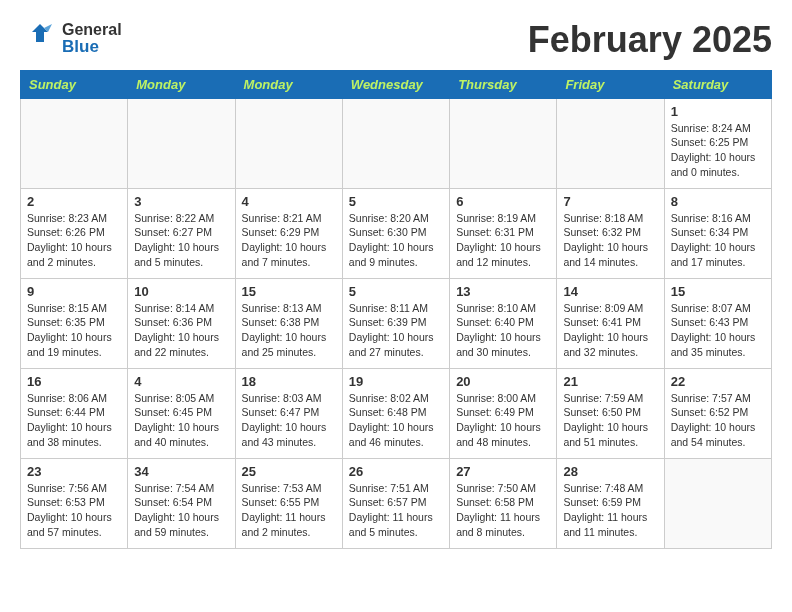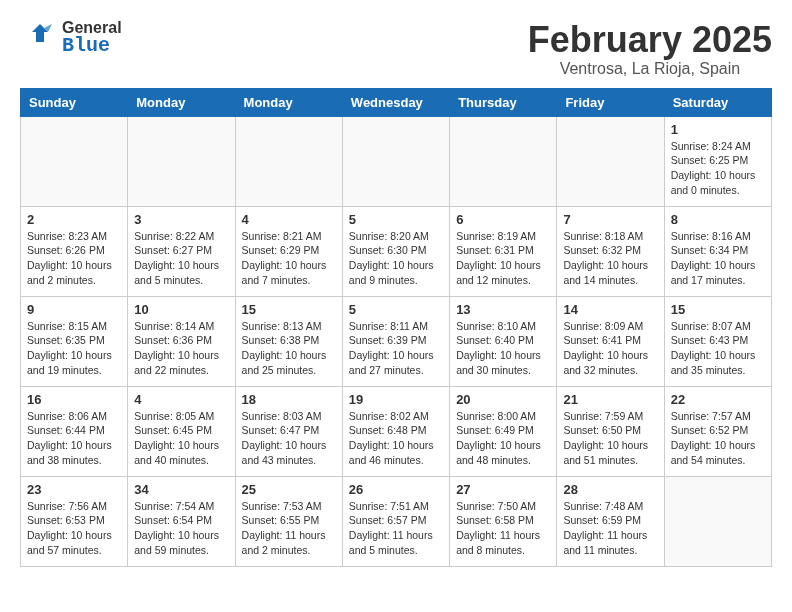--- a/index.html
+++ b/index.html
@@ -16,44 +16,45 @@
       align-items: flex-start;
       margin-bottom: 10px;
       gap: 32px;
     }
     .logo {
       display: flex;
       align-items: center;
       gap: 4px;
     }
     .title-area {
-      text-align: center;
+      text-align: left;
     }
     .month-title {
       font-size: 36px;
       font-weight: bold;
       color: #333;
       line-height: 1.1;
     }
     .location-title {
       font-size: 16px;
       color: #555;
     }
     .calendar {
       width: 100%;
       border-collapse: collapse;
       border: 1px solid #ccc;
     }
     .calendar th {
       background-color: #1a6db5;
-      color: #ffffff;
+      color: #bef264;
       text-align: left;
       padding: 6px 8px;
       font-size: 13px;
       border: 1px solid #1a6db5;
+      font-style: italic;
     }
     .calendar td {
       vertical-align: top;
       padding: 5px 6px;
       border: 1px solid #ccc;
       width: calc(100% / 7);
       min-height: 90px;
       font-size: 11px;
       color: #333;
       background: #fff;
@@ -83,27 +84,26 @@
   <div class="logo">
   <svg width="36" height="36" viewBox="0 0 36 36">
     <polygon points="20,4 28,12 24,12 24,22 16,22 16,12 12,12" fill="#1a6db5"></polygon>
     <polygon points="24,8 32,4 28,12" fill="#5ba3d9"></polygon>
   </svg>
   <div>
     <div style="line-height:1; margin-left:2px;">
       <span style="font-size:16px; font-weight:bold; color:#333;">General</span>
     </div>
     <div style="line-height:1; margin-left:2px;">
-      <span style="font-size:20px; font-weight:bold; color:#1a6db5;font-family:Liberation Mono, monospace;">Blue</span>
+      <span style="font-size:17px; font-weight:bold; color:#1a6db5;">Blue</span>
     </div>
   </div>
 </div>
   <div class="title-area">
     <div class="month-title">February 2025</div>
-    <div class="location-title">Ventrosa, La Rioja, Spain</div>
   </div>
 </div>
 
 <table class="calendar">
   <thead>
     <tr>
     <th>Sunday</th>
         <th>Monday</th>
         <th>Monday</th>
         <th>Wednesday</th>

